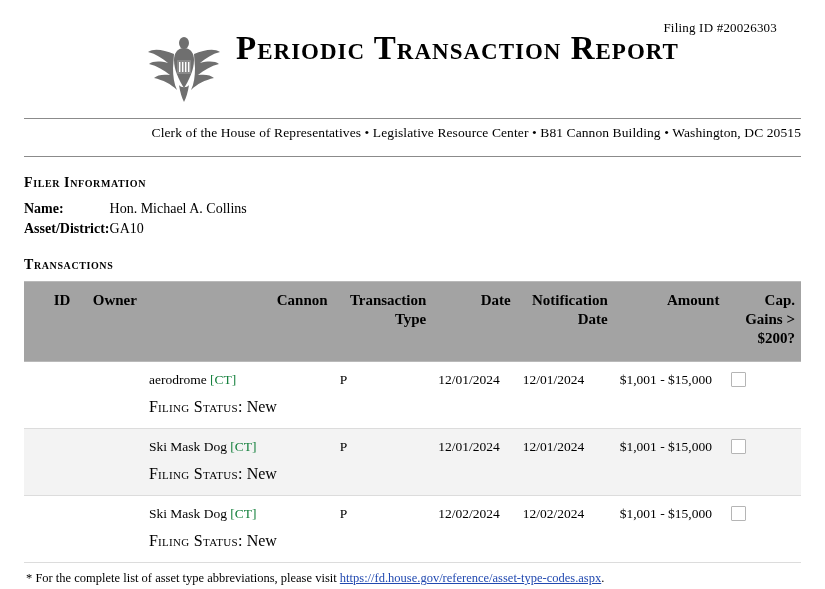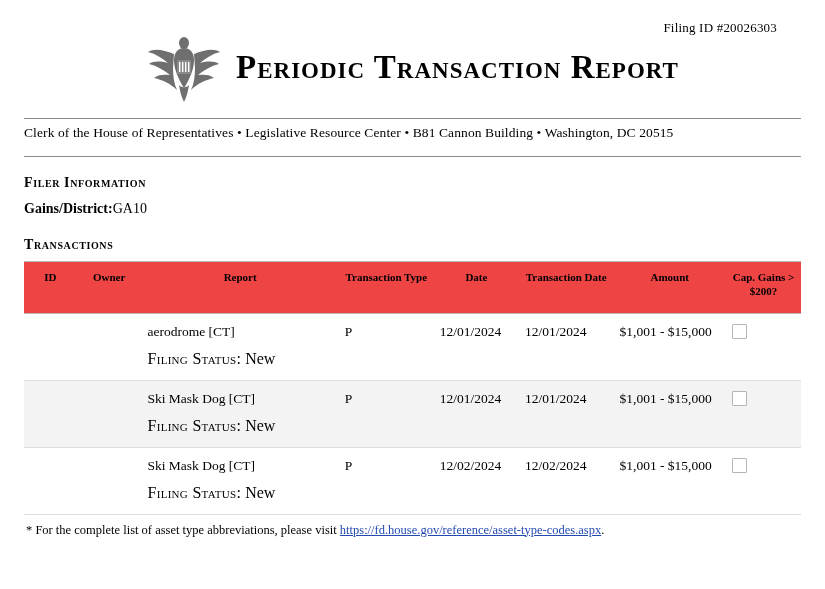--- a/index.html
+++ b/index.html
@@ -27,21 +27,21 @@
   .filing-id {
     text-align: right;
     font-size: 13px;
     font-family: "Liberation Serif", serif;
     padding-top: 20px;
     padding-right: 24px;
     letter-spacing: 0.2px;
   }
   .title-row {
     display: flex;
-    align-items: center;
+    align-items: flex-start;
     justify-content: center;
     margin-top: -6px;
     padding-bottom: 6px;
   }
   .seal {
     width: 76px;
     height: 74px;
     margin-right: 14px;
     flex: 0 0 auto;
   }
@@ -54,21 +54,21 @@
   }
   .smallcaps {
     font-variant: small-caps;
   }
   .rule {
     border: none;
     border-top: 1px solid #8b8b8b;
     margin: 8px 0 0 0;
   }
   .addr {
-    text-align: left;
+    text-align: right;
     font-size: 13.5px;
     padding: 6px 0 7px 0;
     letter-spacing: 0.1px;
   }
 
   
   .section-head {
     font-size: 14px;
     font-weight: bold;
     font-variant: small-caps;
@@ -93,44 +93,44 @@
   }
 
   
   .tx-table {
     width: 100%;
     border-collapse: collapse;
     font-size: 13px;
     margin-top: 2px;
   }
   .tx-table thead th {
-    background: #ef4444;
+    background: #a3a3a3;
     border-top: 1px solid #b9b9b9;
     border-bottom: 1px solid #b9b9b9;
-    text-align: center;
+    text-align: right;
     font-weight: bold;
     padding: 9px 6px 14px 6px;
     vertical-align: top;
-    font-size: 11px;
+    font-size: 15px;
     line-height: 1.25;
   }
   .tx-table tbody td {
     padding: 10px 6px 12px 6px;
     vertical-align: top;
     border-bottom: 1px solid #dcdcdc;
     font-size: 13.5px;
   }
   .row-alt td {
     background: #f3f3f3;
   }
   .asset-name {
     display: block;
   }
   .asset-code {
-    color: #000000;
+    color: #15803d;
   }
   .filing-status {
     display: block;
     margin-top: 10px;
     font-size: 16px;
   }
   .fs-label {
     font-variant: small-caps;
     letter-spacing: 0.3px;
   }
@@ -190,37 +190,41 @@
 
   <hr class="rule">
   <div class="addr">Clerk of the House of Representatives • Legislative Resource Center • B81 Cannon Building • Washington, DC 20515</div>
   <hr class="rule">
 
   <div class="section-head">Filer Information</div>
 
   <table class="filer-table">
     <tbody>
       <tr>
-        <td class="filer-label">Gains/District:</td>
+        <td class="filer-label">Name:</td>
+        <td class="filer-value">Hon. Michael A. Collins</td>
+      </tr>
+      <tr>
+        <td class="filer-label">Asset/District:</td>
         <td class="filer-value">GA10</td>
       </tr>
     </tbody>
   </table>
 
   <div class="section-head">Transactions</div>
 
   <table class="tx-table">
     <thead>
       <tr>
         <th class="col-id">ID</th>
         <th class="col-owner">Owner</th>
-        <th class="col-asset">Report</th>
+        <th class="col-asset">Cannon</th>
         <th class="col-type">Transaction Type</th>
         <th class="col-date">Date</th>
-        <th class="col-notif">Transaction Date</th>
+        <th class="col-notif">Notification Date</th>
         <th class="col-amount">Amount</th>
         <th class="col-gains">Cap. Gains &gt; $200?</th>
       </tr>
     </thead>
     <tbody>
       <tr>
         <td></td>
         <td></td>
         <td>
           <span class="asset-name"><span>aerodrome</span> <span class="asset-code">[CT]</span></span>

